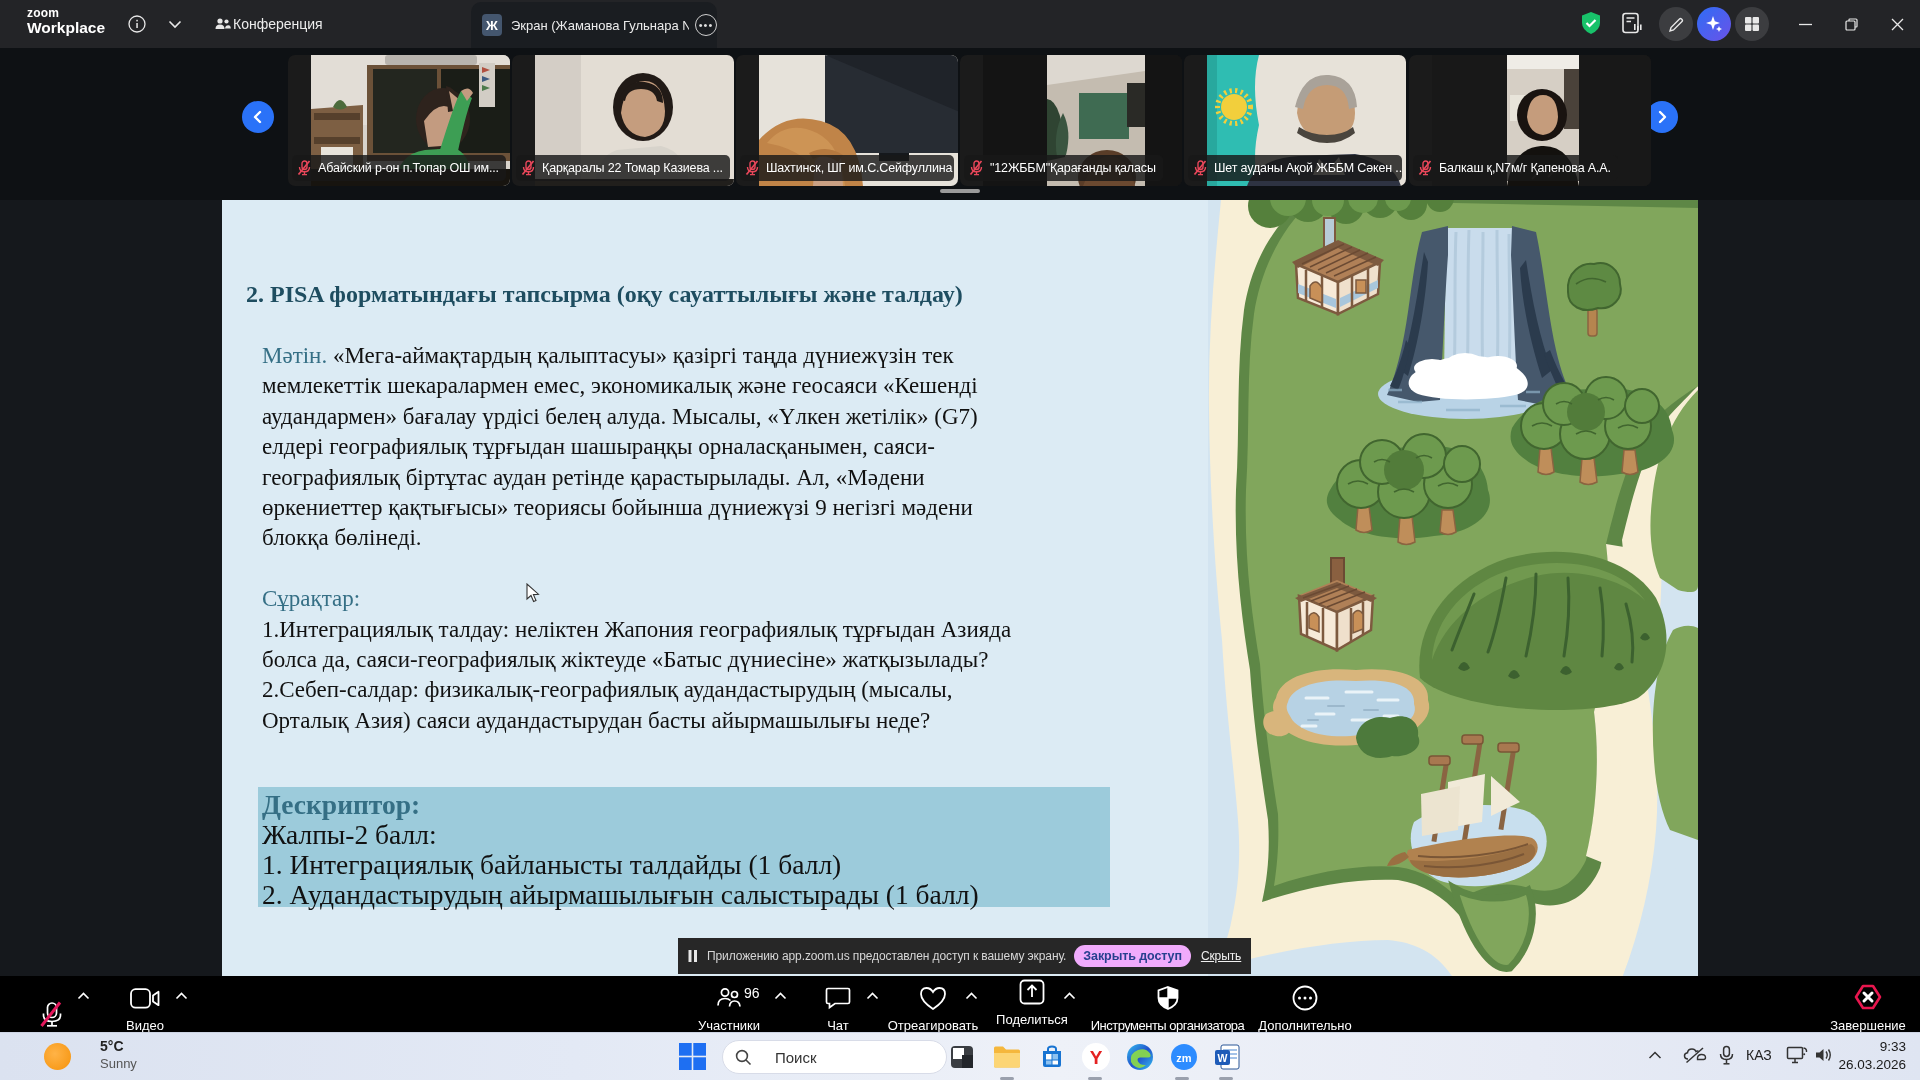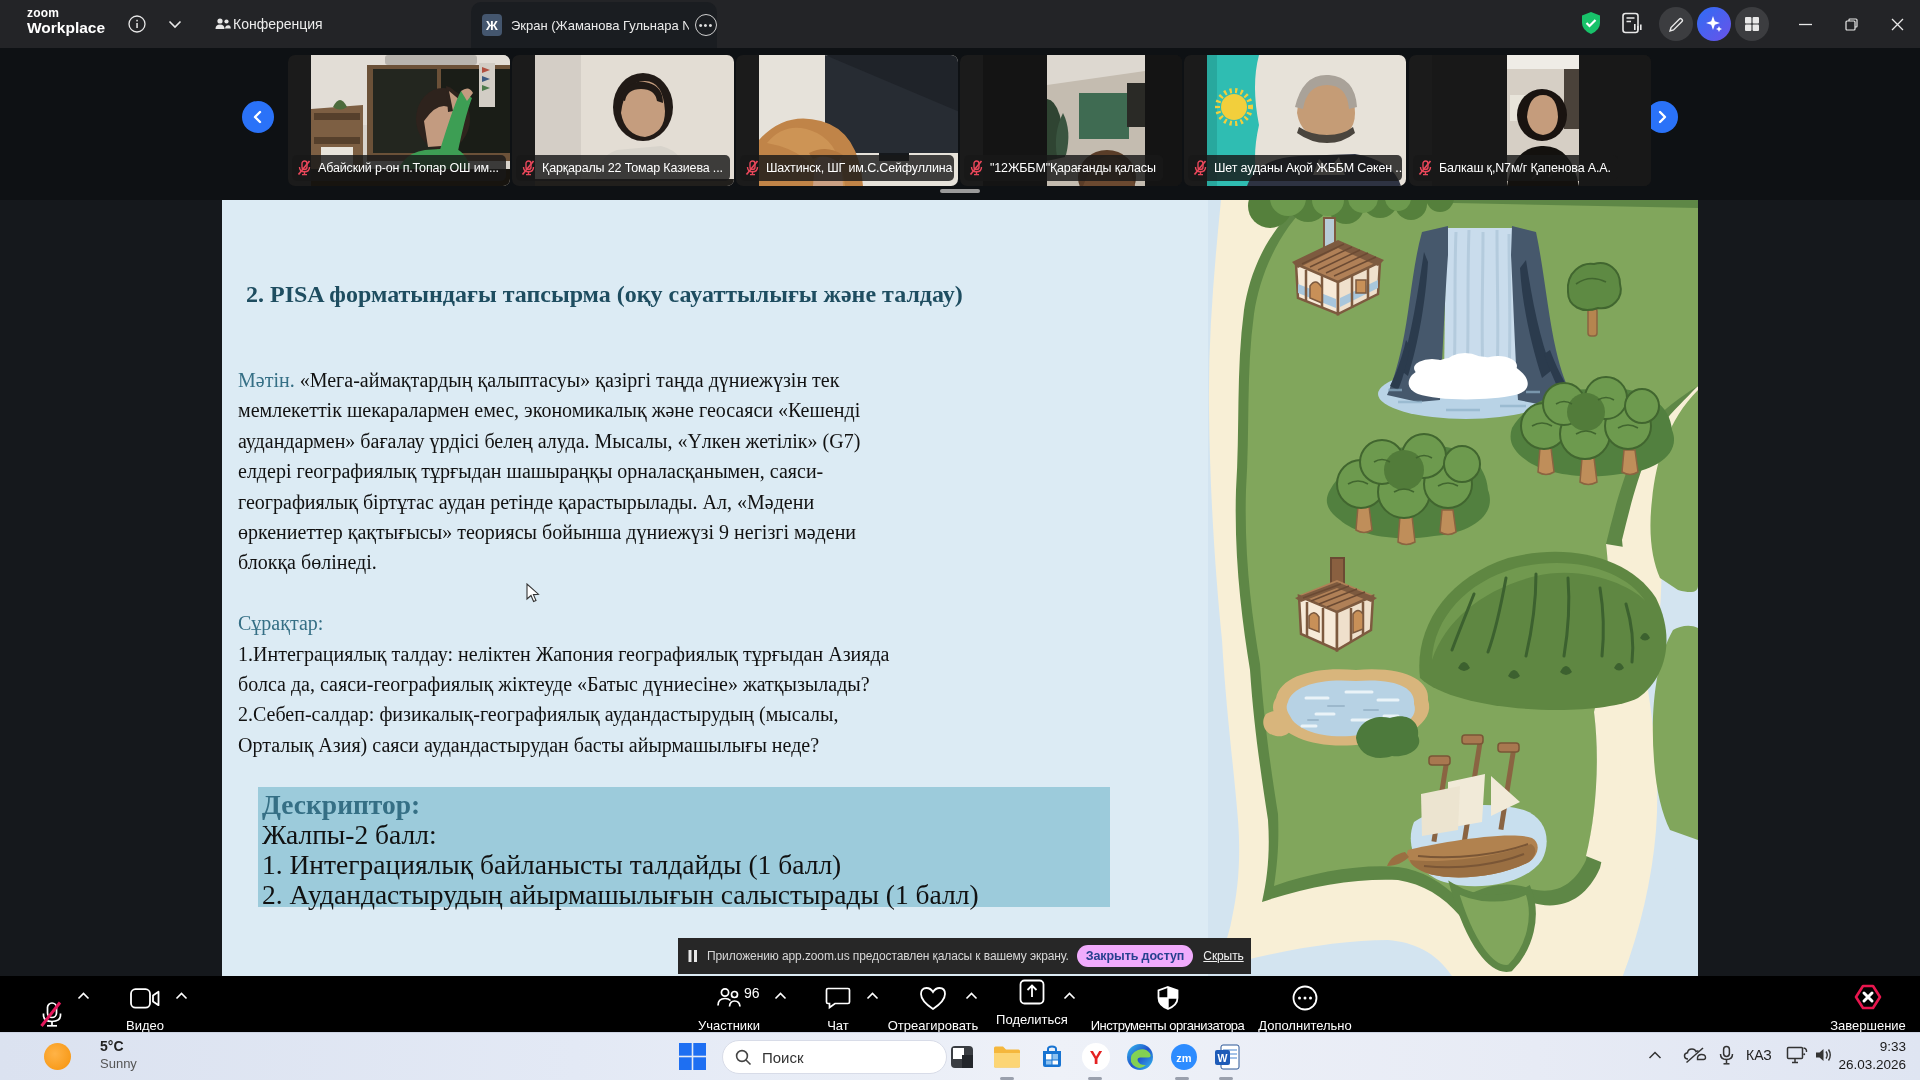--- a/index.html
+++ b/index.html
@@ -21,21 +21,21 @@
   
   #strip { position:absolute; left:0; top:48px; width:1920px; height:152px; background:#0e1114; }
   .navbtn { position:absolute; top:53px; width:32px; height:32px; border-radius:50%; background:#2a72f8; display:flex; align-items:center; justify-content:center; }
   .tile { position:absolute; top:7px; width:222px; height:131px; border-radius:7px; overflow:hidden; background:#1b1b1b;padding-left:23px; }
   .vlabel { position:absolute; left:4px; bottom:5px; height:26px; max-width:214px; background:rgba(25,25,25,0.82); border-radius:5px; display:flex; align-items:center; color:#fff; font-size:12.5px; letter-spacing:-0.15px; padding:0 7px 0 5px; white-space:nowrap; overflow:hidden; }
   .micoff { width:15px; height:17px; margin-right:6px; flex:none; }
 
   
   #slide { position:absolute; left:222px; top:200px; width:1476px; height:776px; background:#dcebf4; overflow:hidden; font-family:"Liberation Serif", serif; }
   #slide .title { position:absolute; left:24px; top:81px; font-size:24px; font-weight:700; color:#1e4d60; white-space:nowrap; }
-  #slidetext { position:absolute; left:16px; top:141px; font-size:20px; line-height:30.4px; color:#111; white-space:nowrap;margin-top:24px; }
+  #slidetext { position:absolute; left:40px; top:141px; font-size:23px; line-height:30.4px; color:#111; white-space:nowrap; }
   .teal { color:#356f85; }
   #descbox { position:absolute; left:36px; top:587px; width:852px; height:120px; background:#9ccbdb; font-size:27.5px; line-height:30px; color:#111; padding:3px 0 0 4px; white-space:nowrap; }
 
   
   #notif { position:absolute; left:678px; top:938px; width:573px; height:36px; background:#272727; display:flex; align-items:center; color:#e8e8e8; font-size:12px; letter-spacing:-0.1px; white-space:nowrap; }
 
   
   #ztoolbar { position:absolute; left:0; top:976px; width:1920px; height:56px; background:#000; color:#fff; }
   .zbtn { position:absolute; text-align:center; color:#fff; font-size:13px; }
   .zbtn .lbl { position:absolute; top:36px; width:100%; text-align:center; white-space:nowrap; }
@@ -488,21 +488,21 @@
   <svg style="position:absolute;left:303px;top:383px" width="16" height="22" viewBox="0 0 16 22">
       <path d="M2 1 L2 16 L6 12.5 L8.6 18.5 L11 17.5 L8.4 11.6 L13.4 11.2 Z" fill="#fff" stroke="#333" stroke-width="1.1"></path>
     </svg>
 </div>
 
 <div id="notif">
   <svg style="margin-left:10px;flex:none" width="10" height="12" viewBox="0 0 10 12">
       <rect x="0.5" y="0" width="3" height="12" fill="#e8e8e8"></rect>
       <rect x="6" y="0" width="3" height="12" fill="#e8e8e8"></rect>
     </svg>
-  <span style="margin-left:9px;color:#d6d6d6">Приложению app.zoom.us предоставлен қаласы к вашему экрану.</span>
+  <span style="margin-left:9px;color:#d6d6d6">Приложению app.zoom.us предоставлен доступ к вашему экрану.</span>
   <span style="margin-left:8px;background:#f0abfc;color:#27408f;font-size:12.5px;font-weight:700;border-radius:13px;padding:4px 9px">Закрыть доступ</span>
   <span style="margin-left:10px;text-decoration:underline;color:#f0f0f0">Скрыть</span>
 </div>
 
 <div id="ztoolbar">
   <div class="zbtn" style="left:12px;top:22px;width:80px">
     <svg style="margin-top:3px" width="26" height="28" viewBox="0 0 26 28">
         <g stroke="#fff" stroke-width="1.7" fill="none">
           <rect x="8.5" y="2" width="9" height="14.5" rx="4.5"></rect>
           <path d="M4.5 12.5 V14 Q4.5 20.5 13 20.5 Q21.5 20.5 21.5 14 V12.5"></path>
@@ -605,21 +605,21 @@
       <rect x="0" y="0" width="12.7" height="12.7" fill="#1e6ff2"></rect>
       <rect x="14.3" y="0" width="12.7" height="12.7" fill="#1e6ff2"></rect>
       <rect x="0" y="14.3" width="12.7" height="12.7" fill="#1e6ff2"></rect>
       <rect x="14.3" y="14.3" width="12.7" height="12.7" fill="#1e6ff2"></rect>
     </svg>
   <div class="abs" style="left:722px;top:7px;width:225px;height:34px;border-radius:17px;background:#fff;border:1px solid #d8dce8;display:flex;align-items:center">
     <svg style="margin-left:12px" width="17" height="17" viewBox="0 0 17 17">
         <circle cx="7" cy="7" r="5.4" fill="none" stroke="#444" stroke-width="1.6"></circle>
         <line x1="11" y1="11" x2="15.5" y2="15.5" stroke="#444" stroke-width="1.6"></line>
       </svg>
-    <span style="margin-left:10px;font-size:15px;color:#333">Поиск</span>
+    <span style="margin-left:23px;font-size:15px;color:#333">Поиск</span>
   </div>
   <div class="tkicon" style="left:946px">
       <svg width="26" height="26" viewBox="0 0 26 26">
         <rect x="2" y="2" width="22" height="22" rx="4" fill="#3a3d42"></rect>
         <rect x="4" y="4" width="11" height="11" fill="#fff"></rect>
         <rect x="13" y="11" width="11" height="13" fill="#23262b"></rect>
       </svg>
     </div>
   <div class="tkicon" style="left:991px">
       <svg width="28" height="24" viewBox="0 0 28 24">

